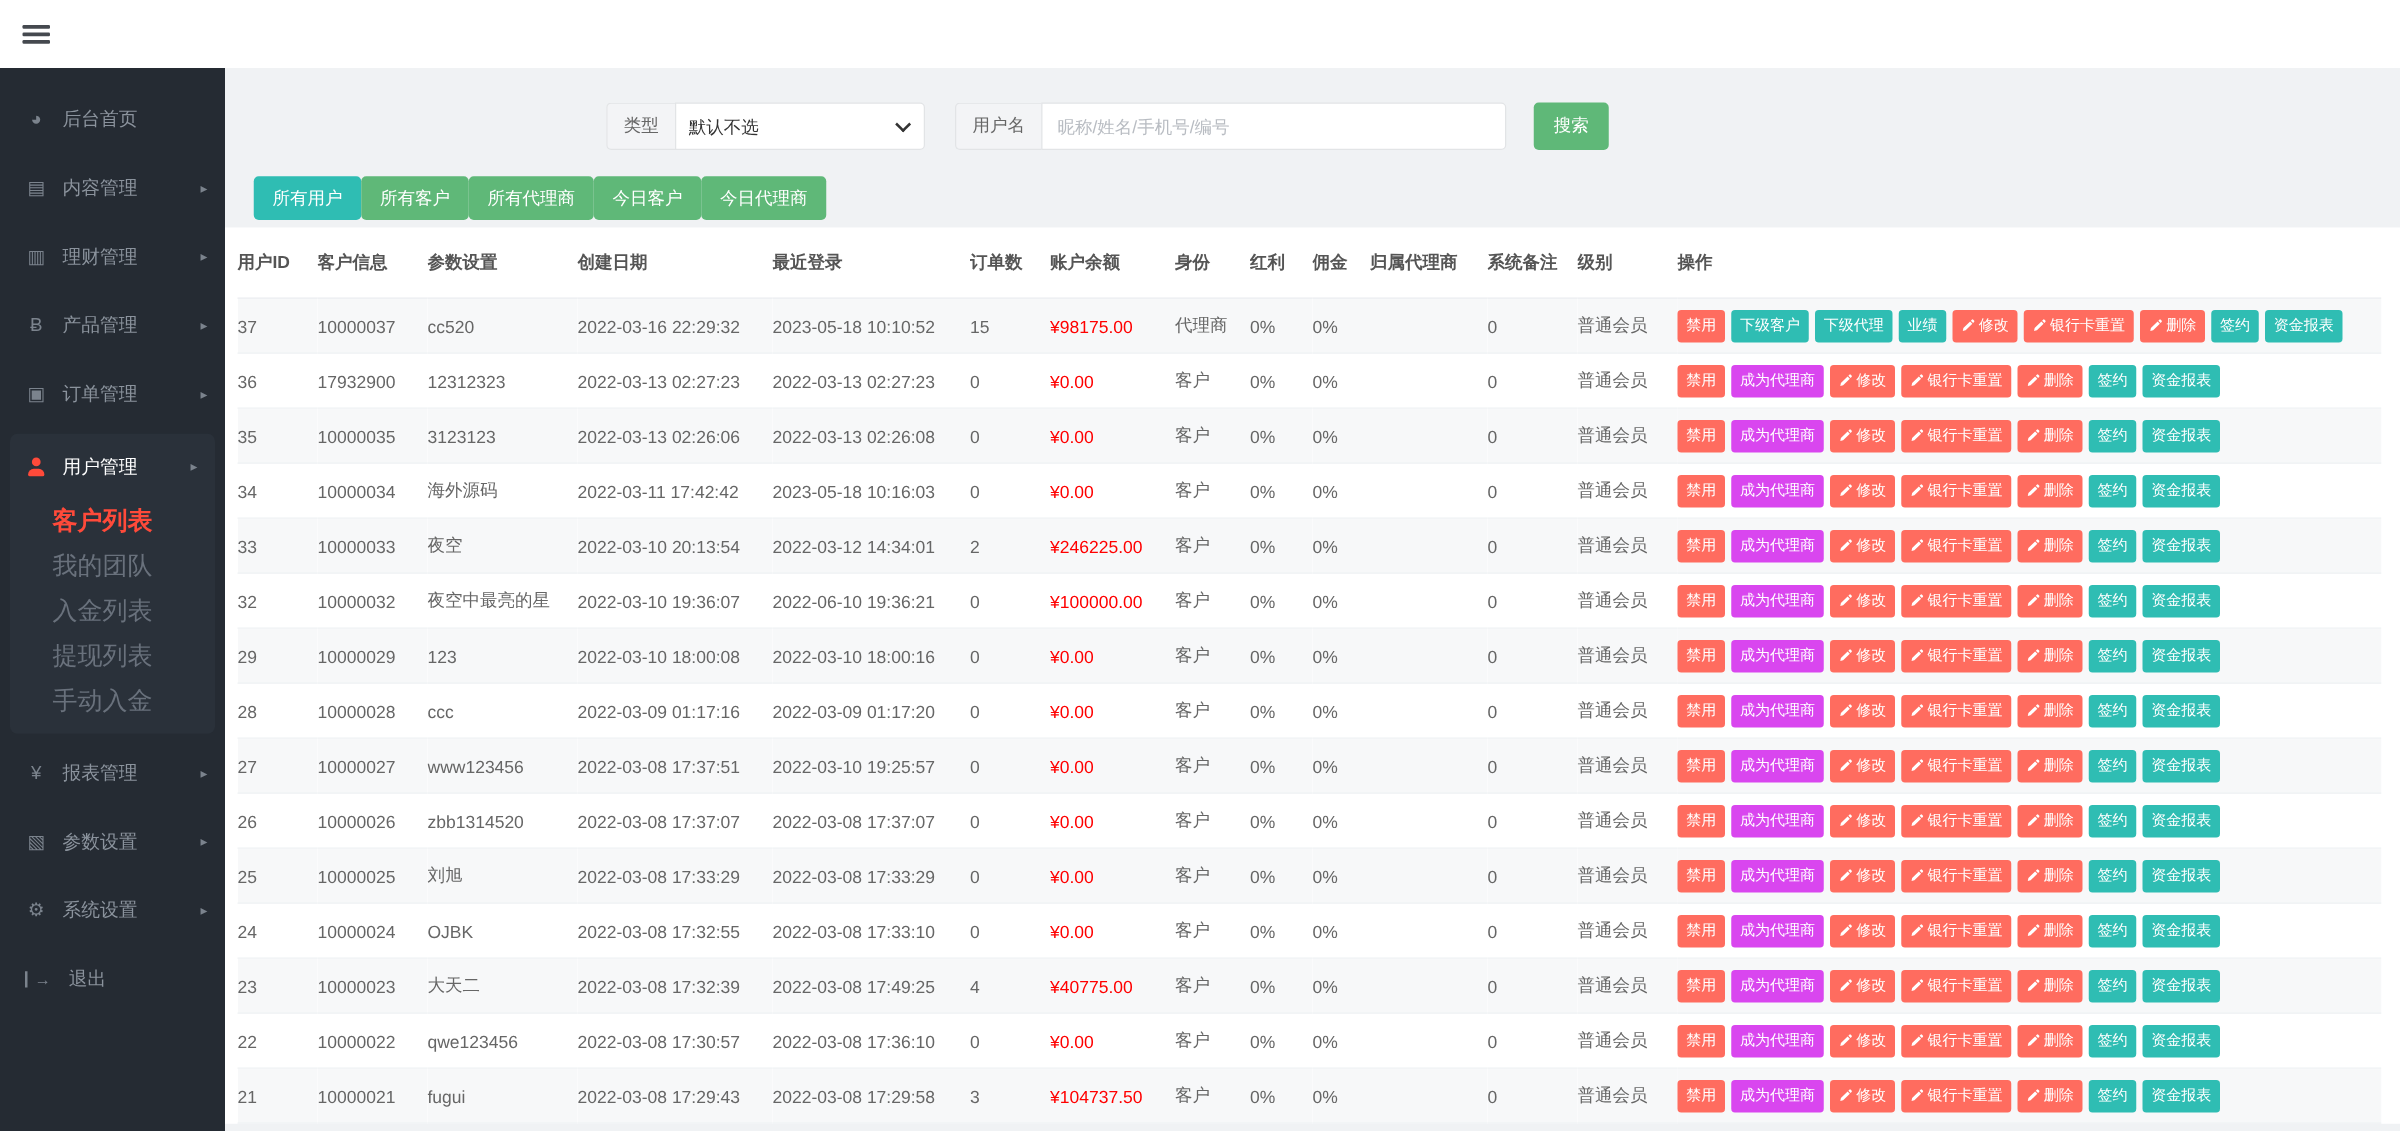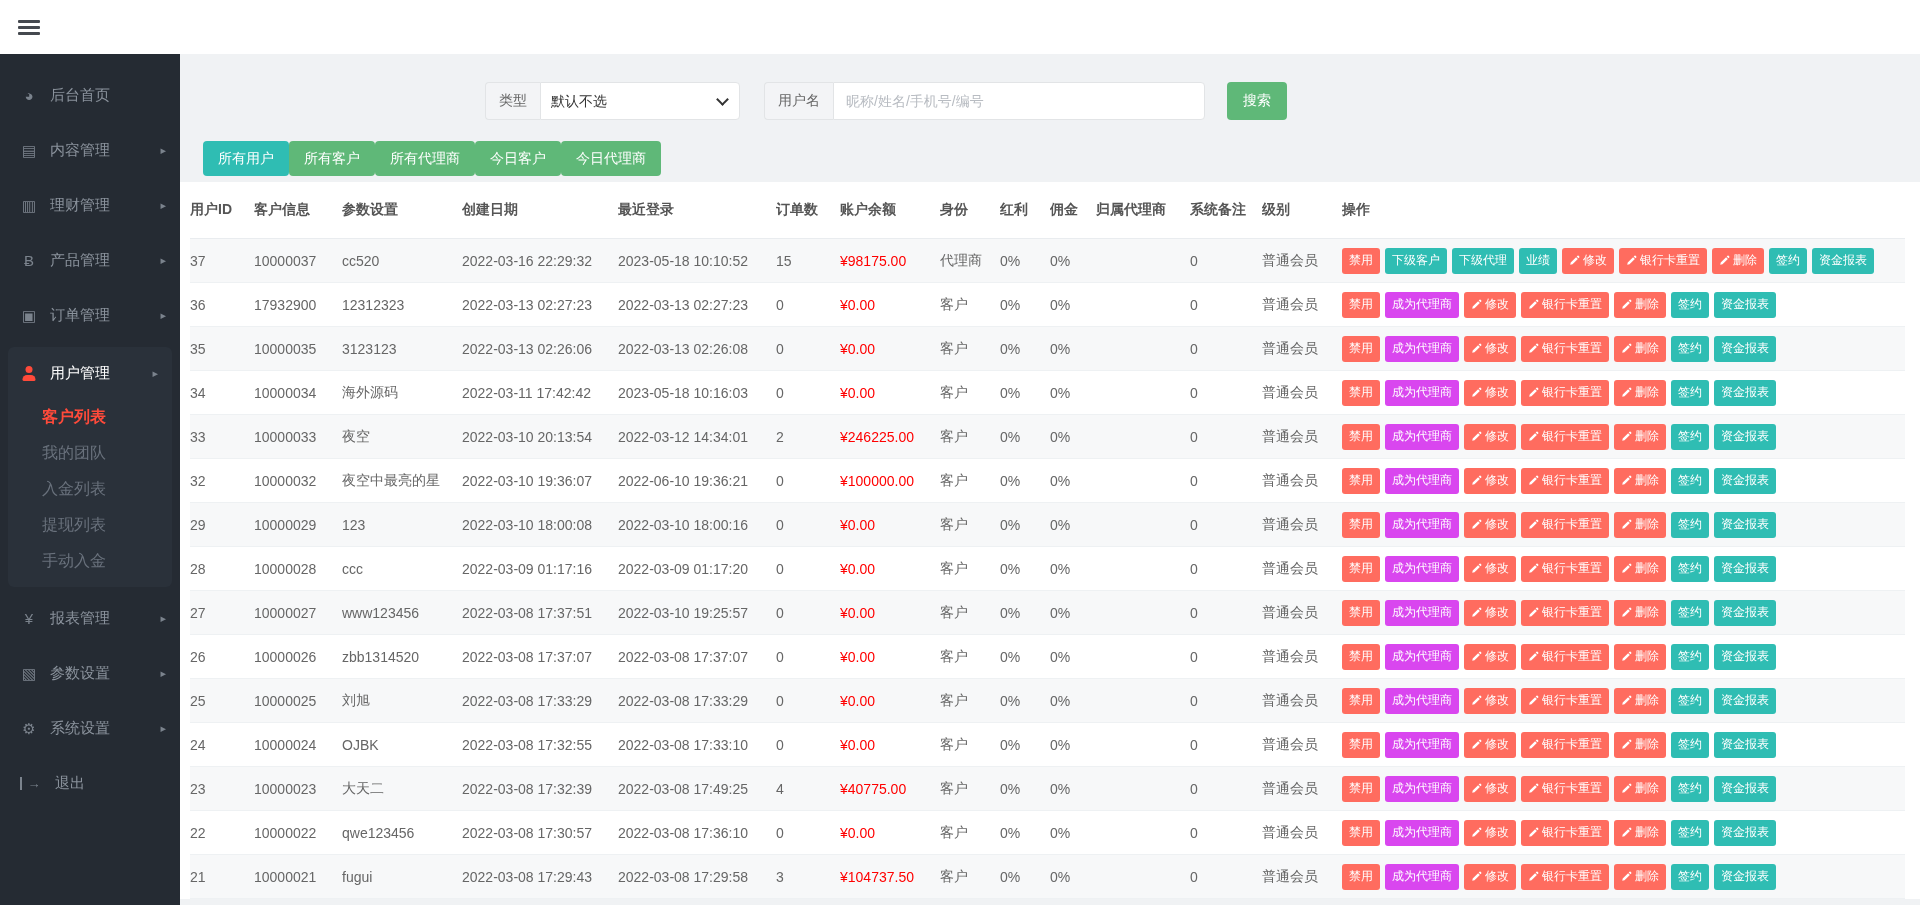--- a/index.html
+++ b/index.html
@@ -19,21 +19,21 @@
 
   
   .sidebar{position:fixed;top:54px;left:0;bottom:0;width:180px;background:#252b33;box-sizing:border-box;padding-top:14px}
   .side-item{height:55px;display:flex;align-items:center;padding:0 14px 0 20px;color:#8b939d;font-size:15px;cursor:pointer}
   .side-icon{width:18px;margin-right:12px;font-size:15px;color:#7b838d;text-align:center;flex:none;line-height:1}
   .side-label{flex:1;white-space:nowrap}
   .side-arrow{font-size:11px;color:#7b838d}
   .side-group{background:#2a313a;border-radius:6px;margin:4px 8px;padding-bottom:8px}
   .side-group .side-item{padding-left:12px;height:52px}
   .side-group .side-item .side-label{color:#fff}
-  .sub-item{height:36px;line-height:36px;padding-left:34px;font-size:16px;color:#69717c;cursor:pointer;white-space:nowrap}
+  .sub-item{height:36px;line-height:36px;padding-left:34px;font-size:20px;color:#69717c;cursor:pointer;white-space:nowrap}
   .sub-item.active{color:#ff4a3a;font-weight:bold}
   .person-icon{position:relative;height:15px}
   .person-icon::before{content:"";position:absolute;top:0;left:50%;transform:translateX(-50%);
       width:7px;height:7px;border-radius:50%;background:#ff4a3a}
   .person-icon::after{content:"";position:absolute;bottom:0;left:50%;transform:translateX(-50%);
       width:13px;height:6px;border-radius:6px 6px 2px 2px;background:#ff4a3a}
   .logout-glyph{border-left:2px solid #7b838d;padding-left:3px;font-size:13px}
 
   
   .content{position:absolute;top:54px;left:180px;right:0;bottom:0;background:#f0f2f4;overflow:hidden}

